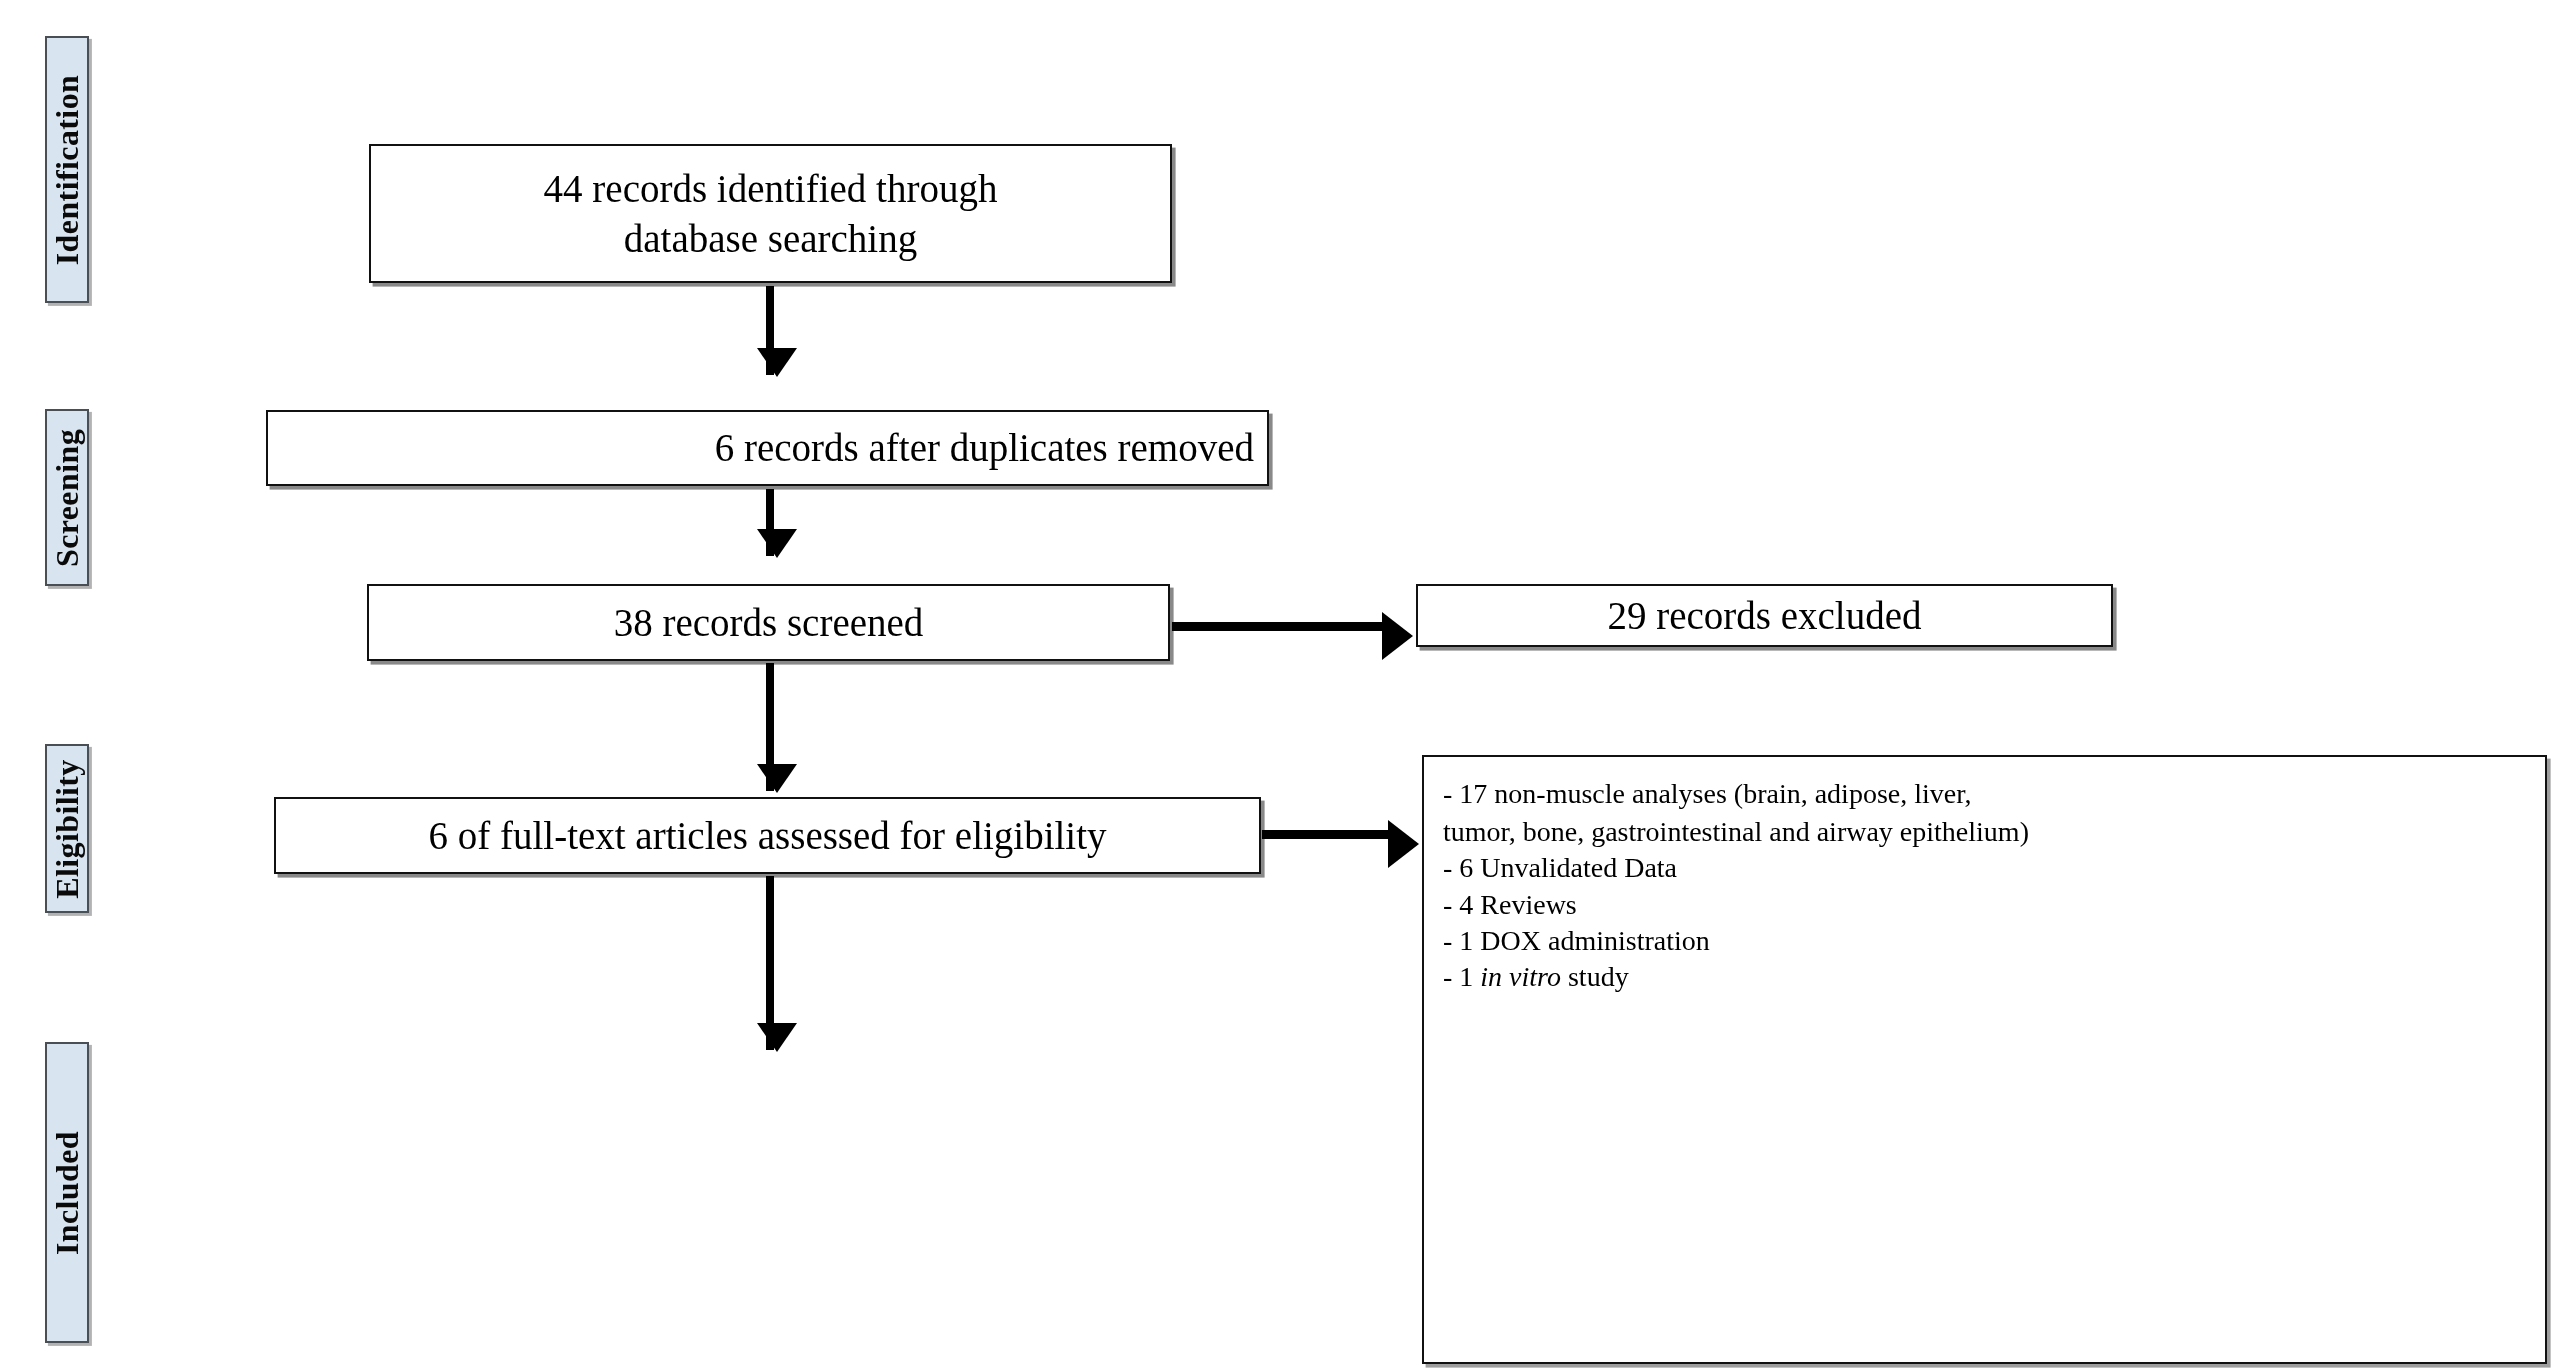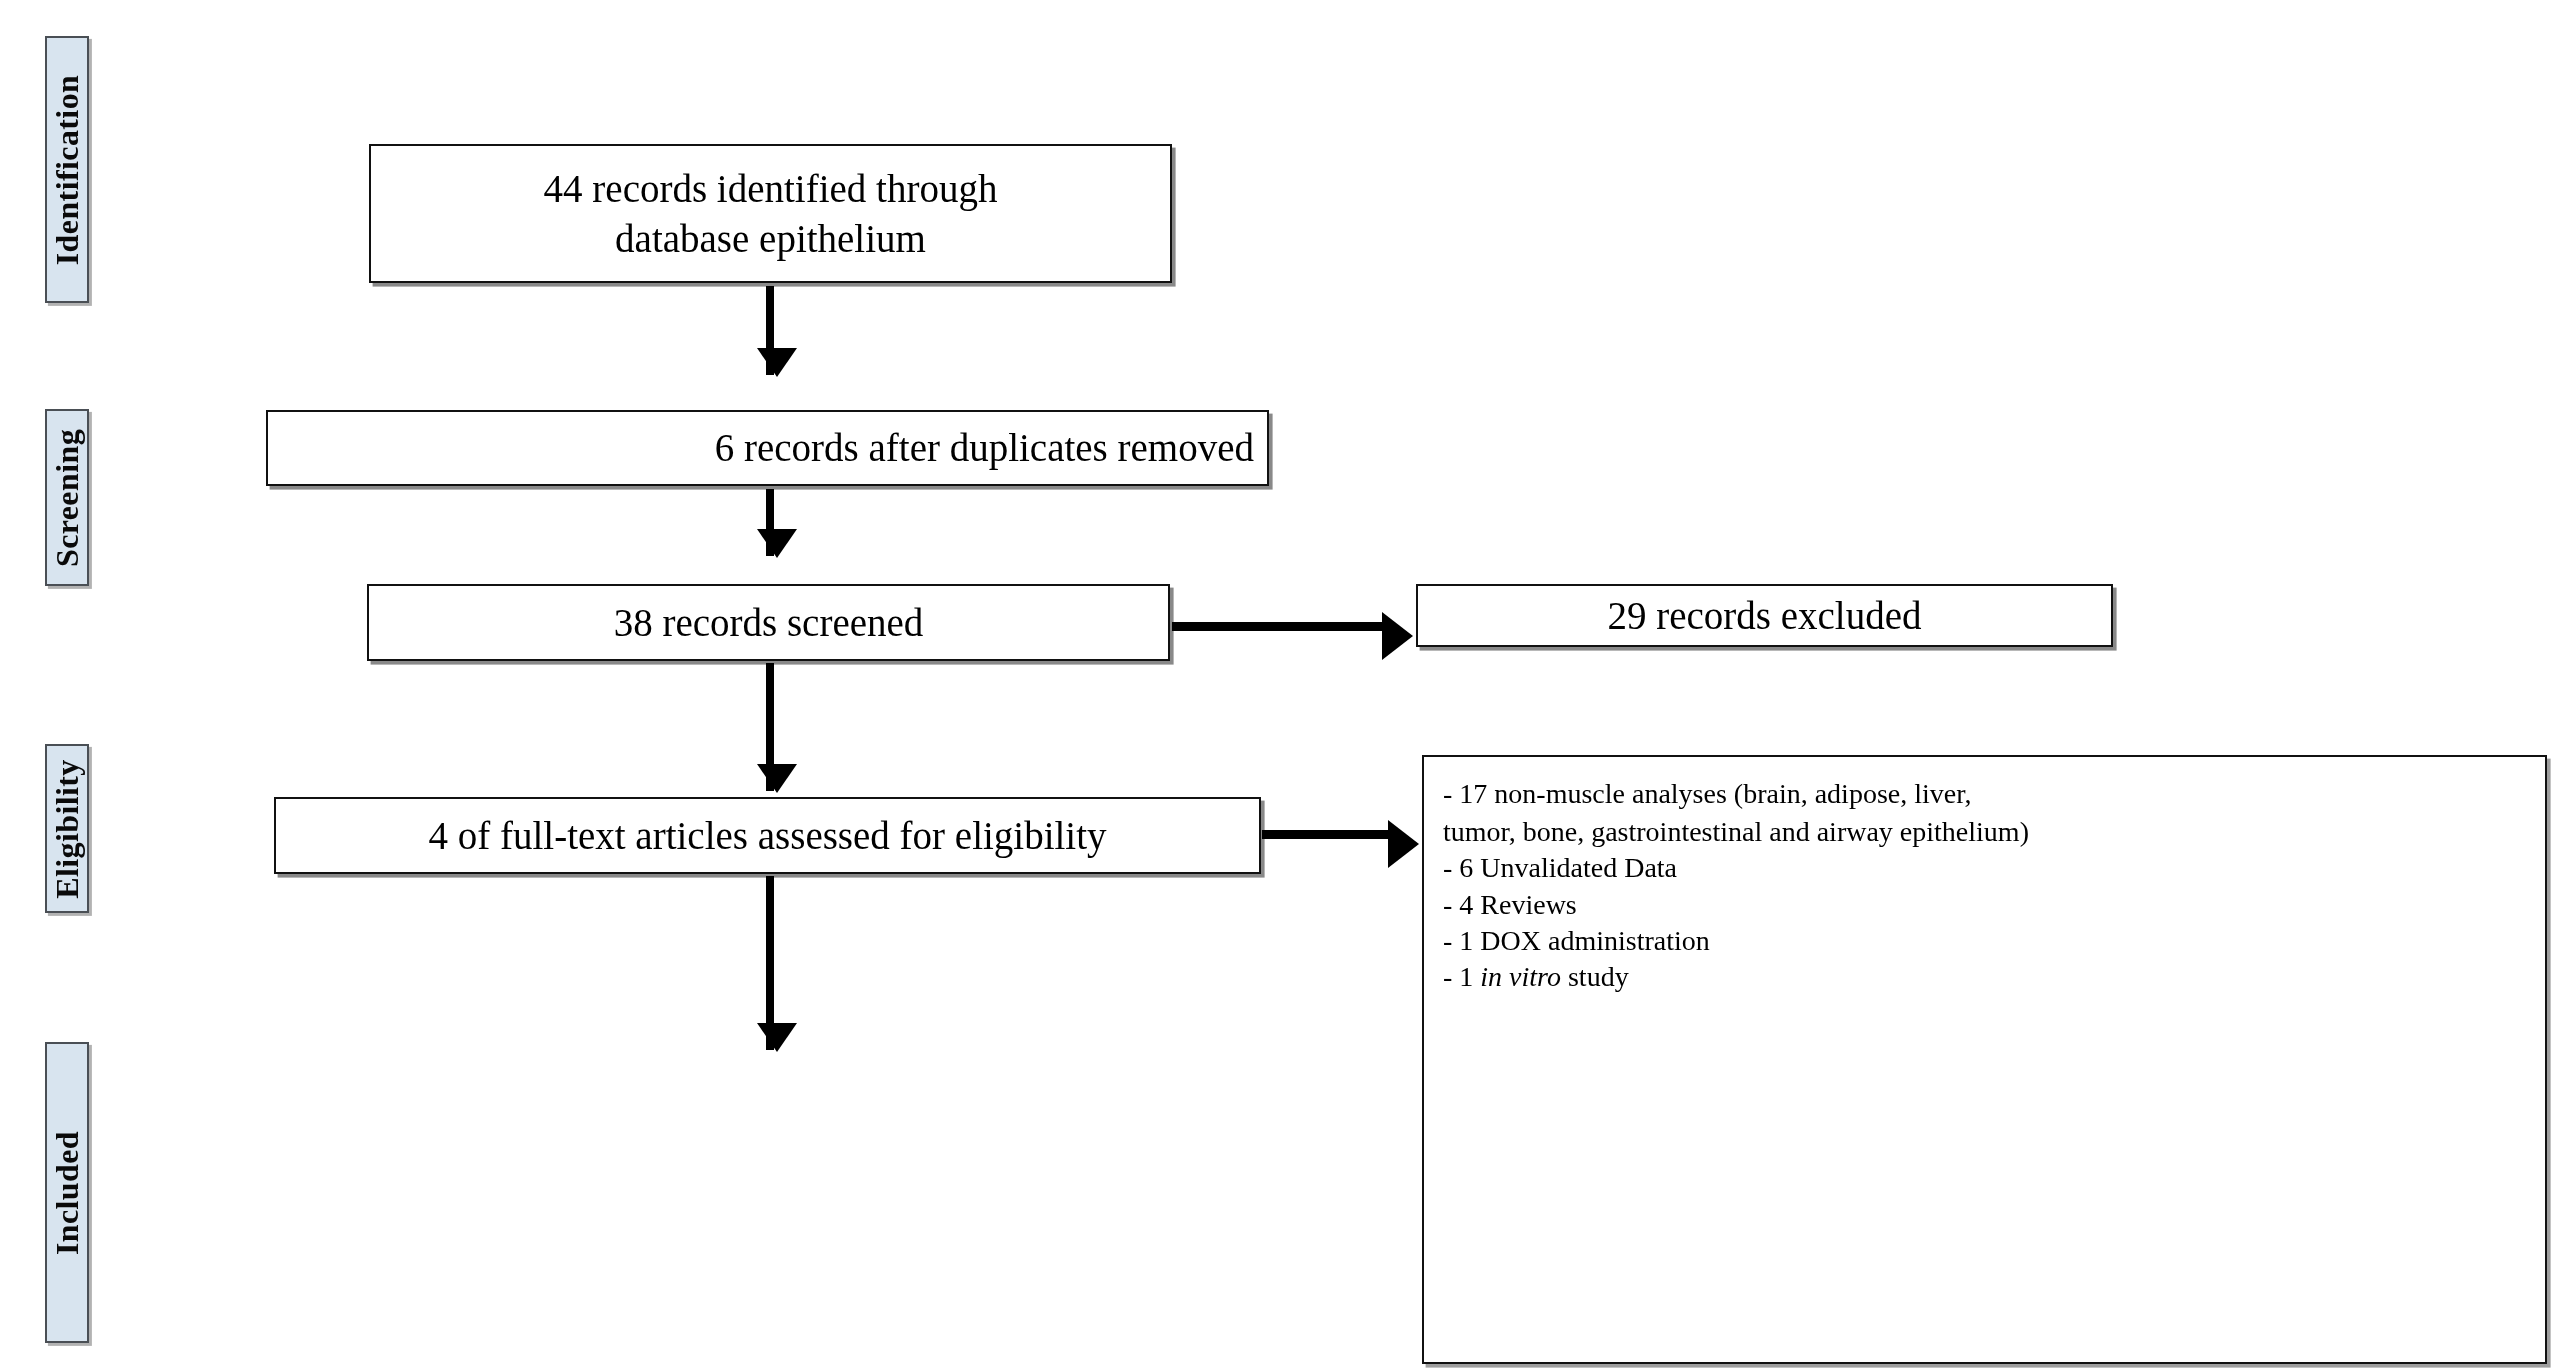--- a/index.html
+++ b/index.html
@@ -137,21 +137,21 @@
     <span class="stage-label">Eligibility</span>
   </div>
 
   <div class="stage-band" style="left:45px; top:1042px; width:44px; height:301px;">
     <span class="stage-label">Included</span>
   </div>
 
   <div class="flow-box" style="left:369px; top:144px; width:803px; height:139px;">
     <span class="box-text">
       <span>44 records identified through</span><br>
-      <span>database epithelium</span>
+      <span>database searching</span>
     </span>
   </div>
 
   <div class="arrow-v" style="left:766px; top:286px; height:89px;">
     <span class="head"></span>
   </div>
 
   <div class="flow-box" style="left:266px; top:410px; width:1003px; height:76px;justify-content:flex-end;">
     <span class="box-text">6 records after duplicates removed</span>
   </div>
@@ -170,21 +170,21 @@
 
   <div class="flow-box" style="left:1416px; top:584px; width:697px; height:63px;">
     <span class="box-text">29 records excluded</span>
   </div>
 
   <div class="arrow-v" style="left:766px; top:663px; height:128px;">
     <span class="head"></span>
   </div>
 
   <div class="flow-box" style="left:274px; top:797px; width:987px; height:77px;">
-    <span class="box-text">4 of full-text articles assessed for eligibility</span>
+    <span class="box-text">6 of full-text articles assessed for eligibility</span>
   </div>
 
   <div class="arrow-h" style="left:1262px; top:830px; width:128px;">
     <span class="head"></span>
   </div>
 
   <div class="detail-box" style="left:1422px; top:755px; width:1125px; height:609px;">
 
 
     <span class="detail-line wrap">- 17 non-muscle analyses (brain, adipose, liver,</span>

